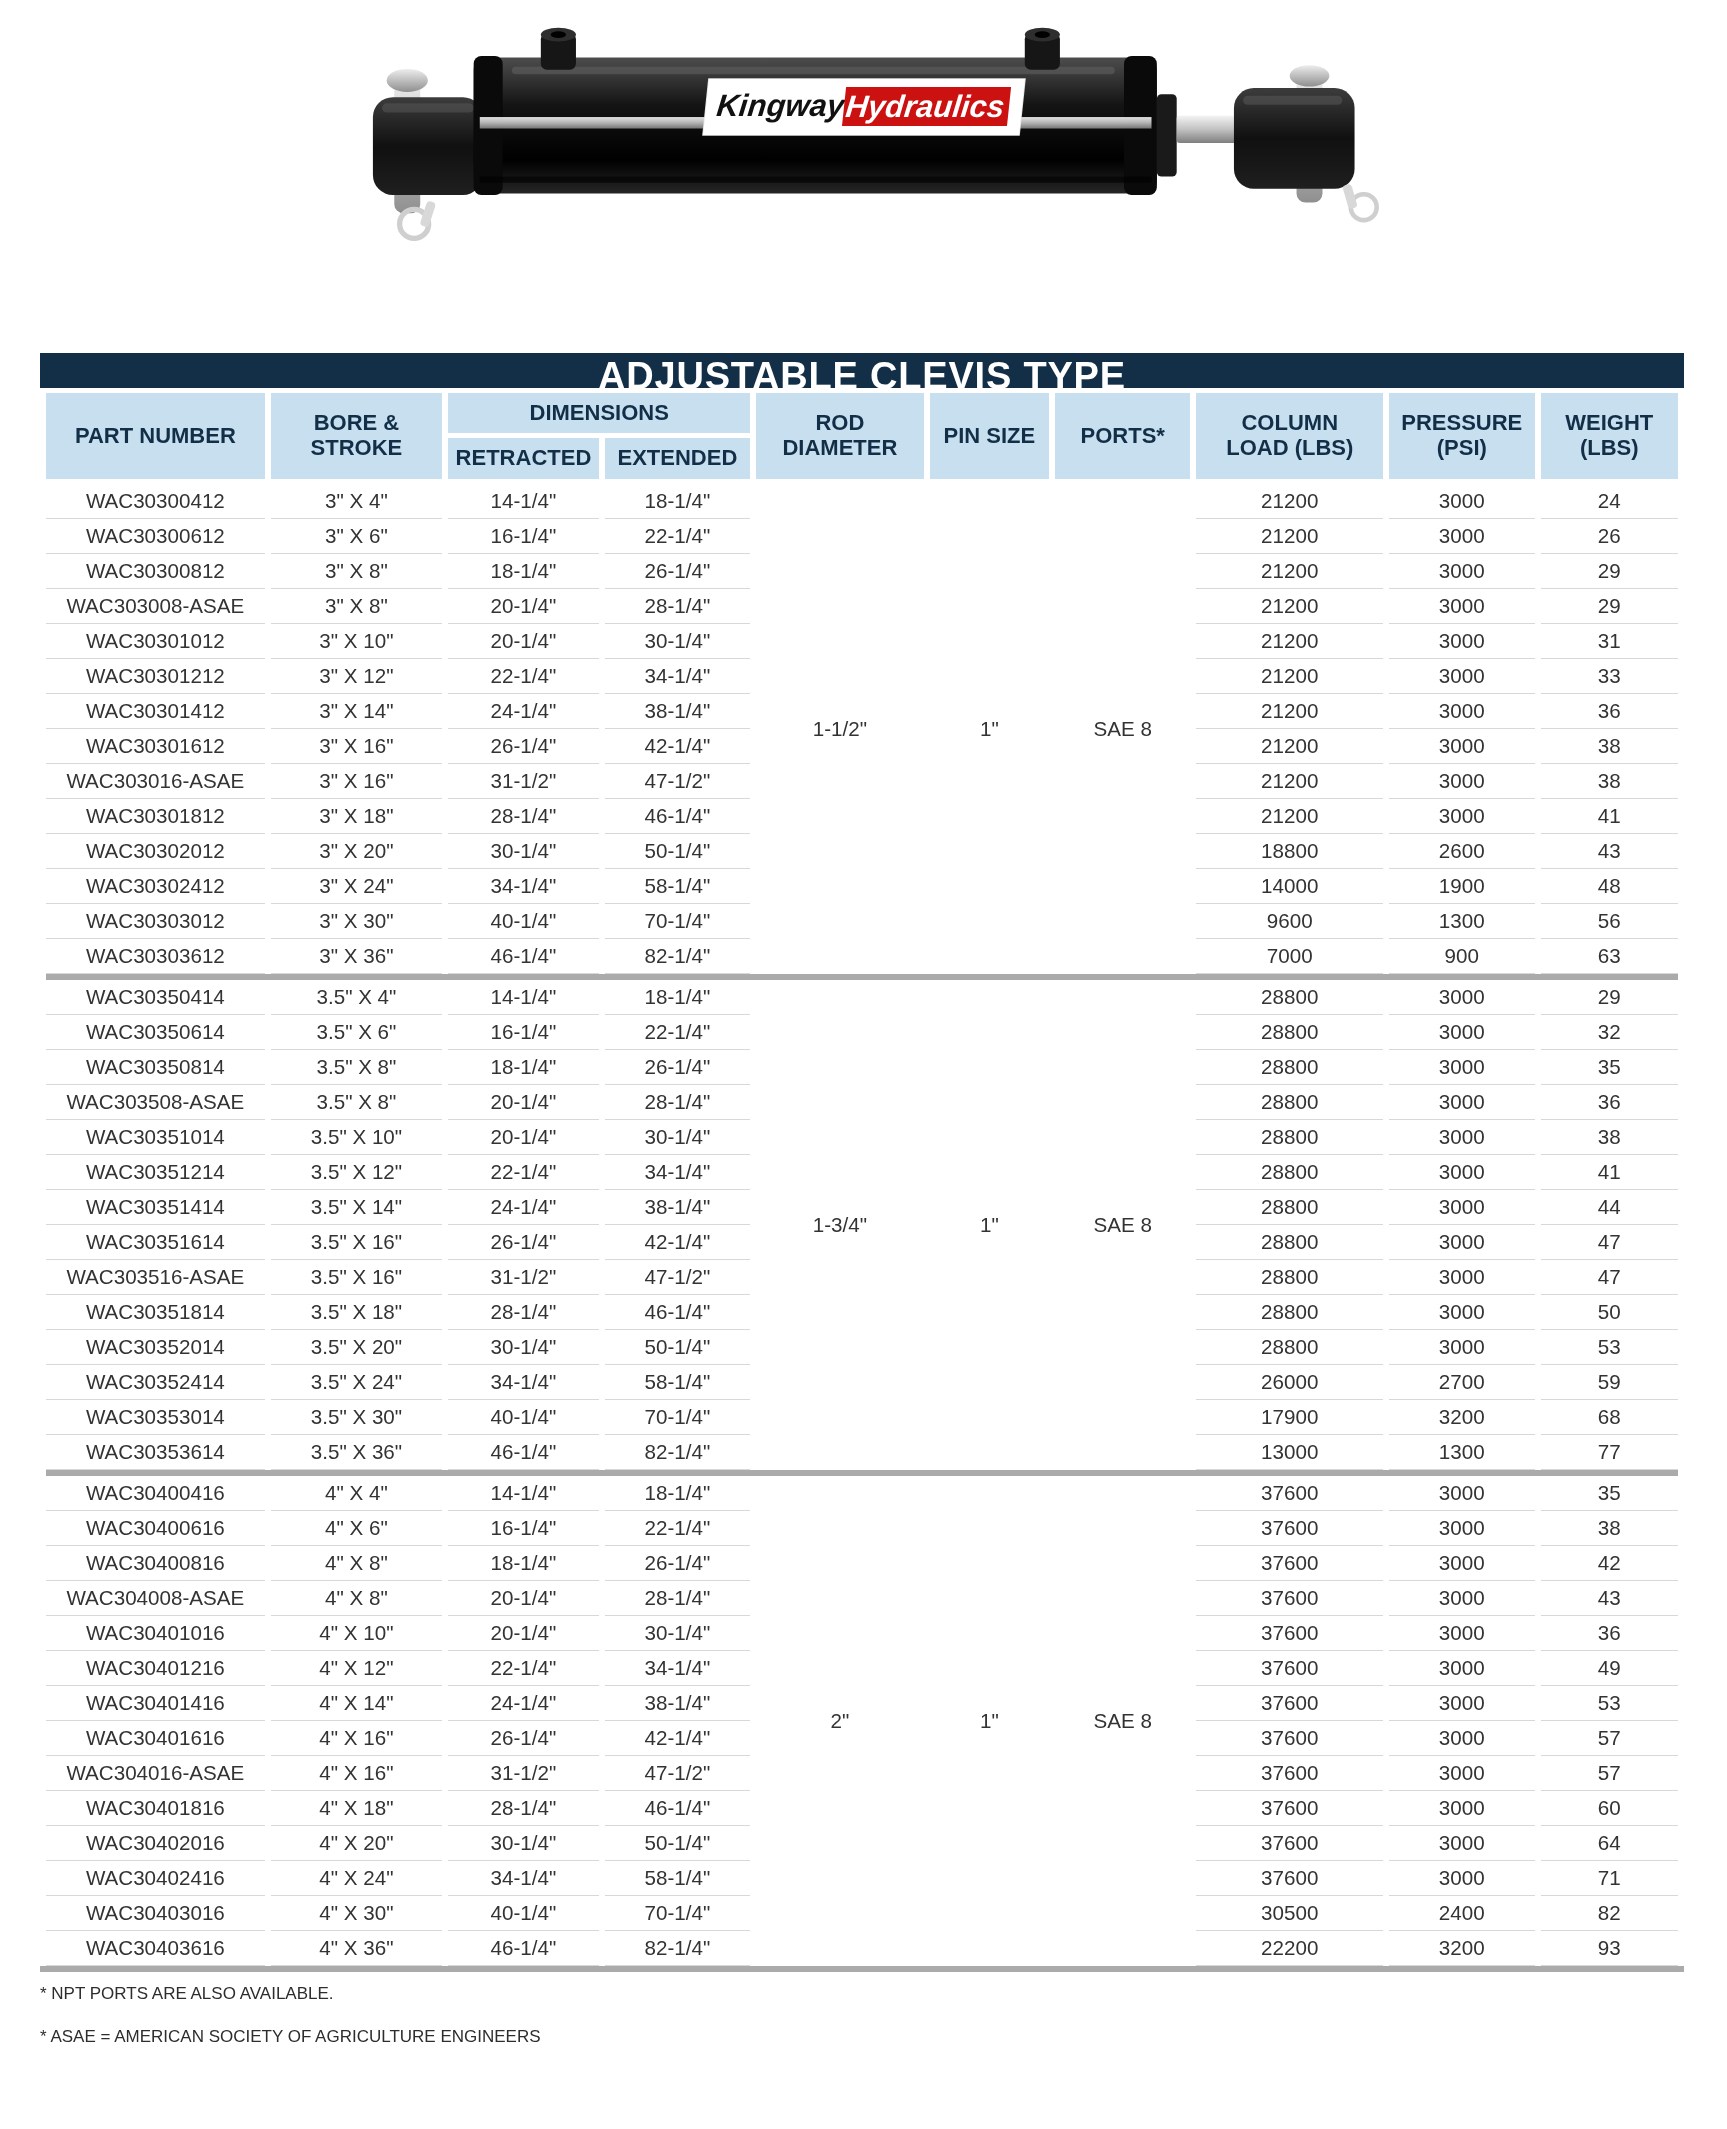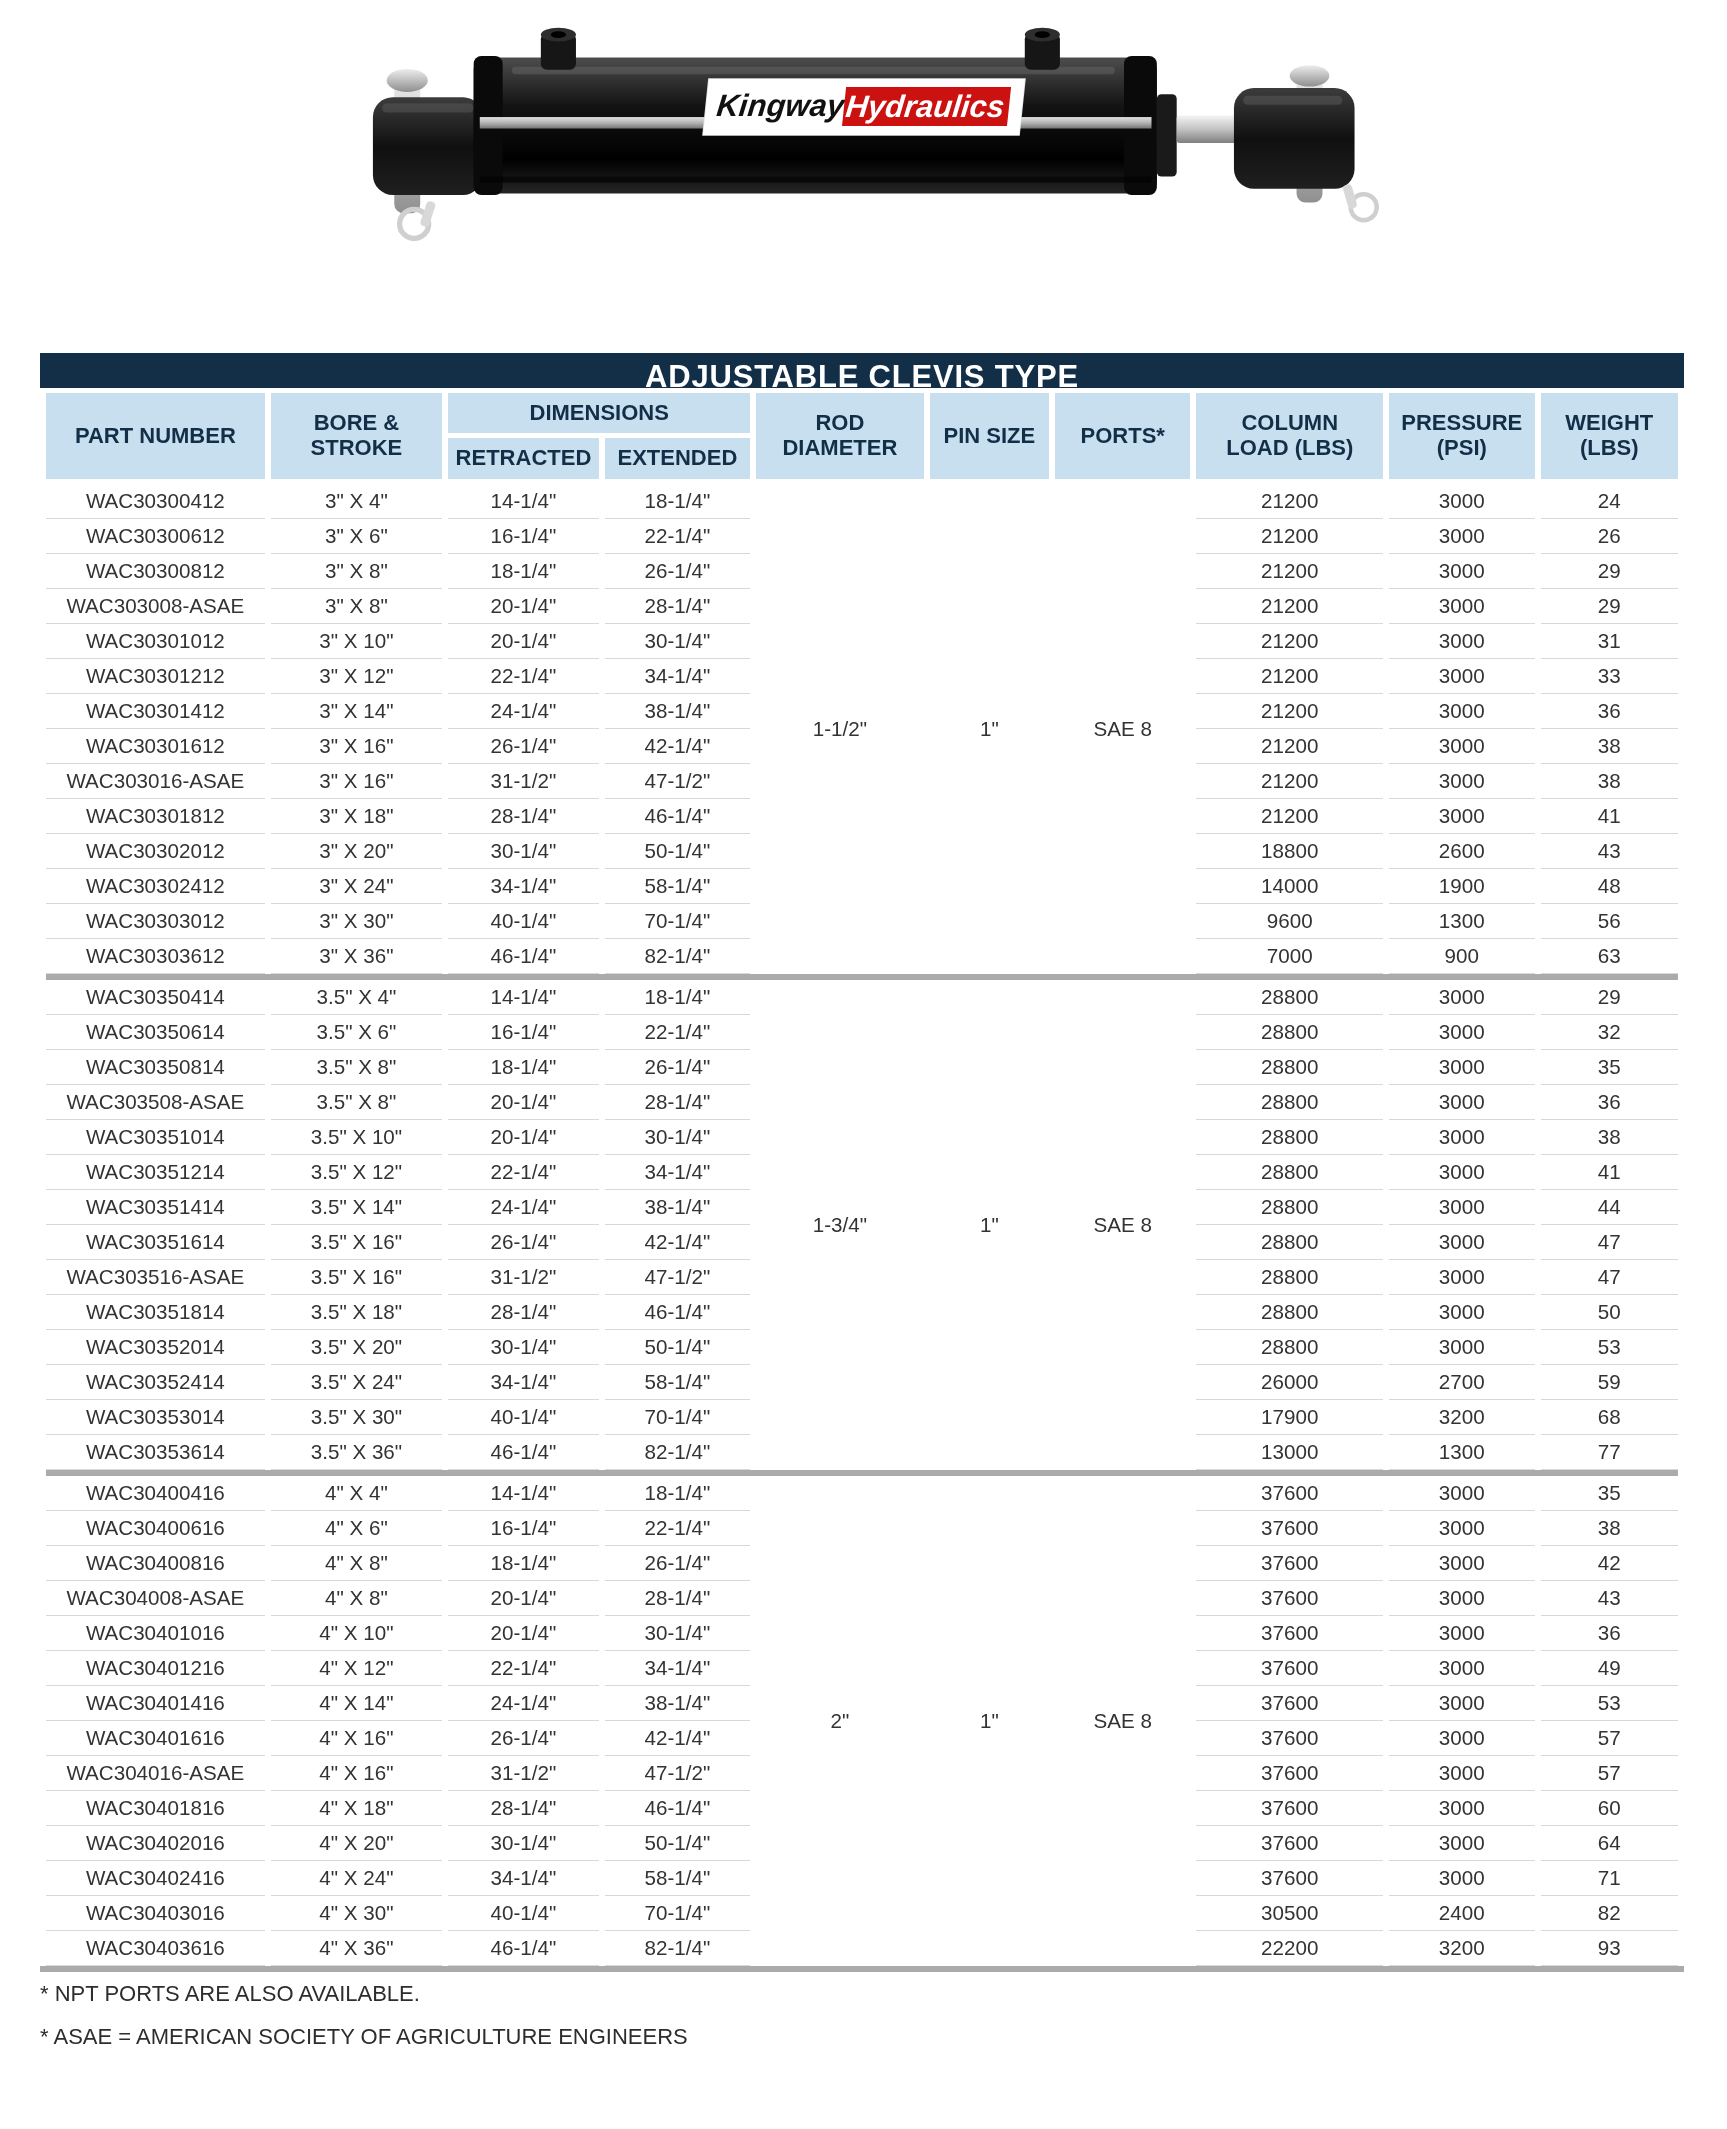--- a/index.html
+++ b/index.html
@@ -51,21 +51,21 @@
   
   .table-zone {
     position: absolute;
     left: 40px;
     top: 353px;
     width: 1644px;
   }
   .table-title {
     background: #132f47;
     color: #ffffff;
-    font-size: 31px;
+    font-size: 38px;
     font-weight: bold;
     text-align: center;
     height: 35px;
     line-height: 47px;
     letter-spacing: 0.8px;
     margin-bottom: 5.3px;
   }
   table.spec {
     width: 1644px;
     table-layout: fixed;
@@ -110,21 +110,21 @@
     line-height: 0;
   }
 
   
   .notes {
     position: absolute;
     left: 40px;
     top: 1981px;
     width: 1650px;
     color: #2d2d2d;
-    font-size: 22px;
+    font-size: 17px;
   }
   .notes .line { line-height: 26px; }
   .notes .gap { height: 17px; }
 </style>
 </head>
 <body>
 
 <div class="product-wrap">
   <svg width="1069" height="229" viewBox="0 0 1400 300">
     <defs>

